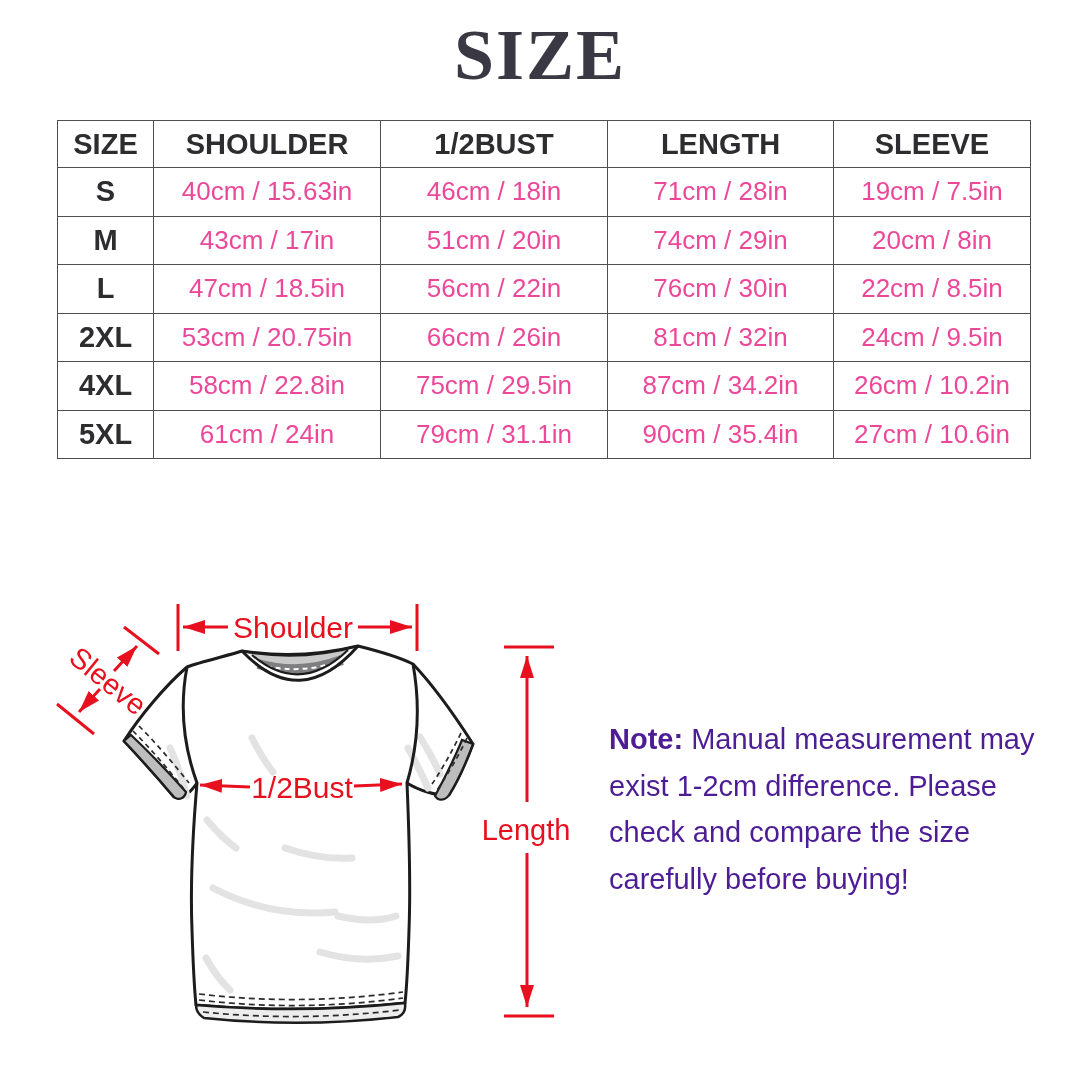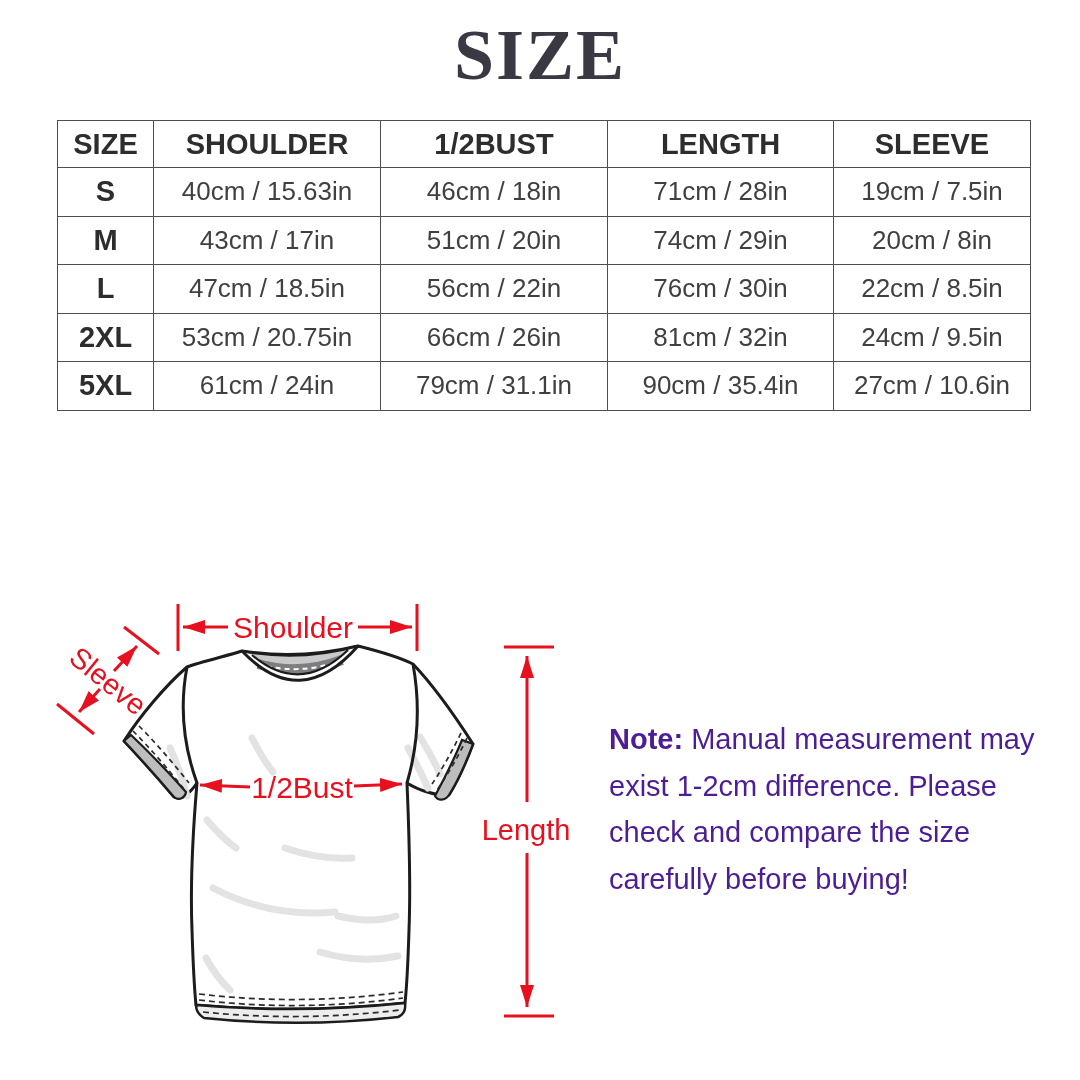--- a/index.html
+++ b/index.html
@@ -17,21 +17,21 @@
     border-collapse:collapse;table-layout:fixed;
   }
   table.size-table th, table.size-table td{
     border:1px solid #4f4f52;text-align:center;vertical-align:middle;
     padding:0;background:#ffffff;
   }
   table.size-table th{
     height:46px;font-size:29px;font-weight:bold;color:#2d2d30;
   }
   table.size-table td{
-    height:47.5px;font-size:26px;color:#404040;font-weight:normal;
+    height:47.5px;font-size:26px;color:#ec4899;font-weight:normal;
   }
   table.size-table td.size-col{
     font-size:29px;font-weight:bold;color:#2d2d30;
   }
   .col-size{width:96px;}
   .col-shoulder{width:227px;}
   .col-bust{width:227px;}
   .col-length{width:226px;}
   .col-sleeve{width:197px;}
   .diagram-svg{
@@ -91,20 +91,27 @@
       <td>56cm / 22in</td>
       <td>76cm / 30in</td>
       <td>22cm / 8.5in</td>
     </tr>
     <tr>
       <td class="size-col">2XL</td>
       <td>53cm / 20.75in</td>
       <td>66cm / 26in</td>
       <td>81cm / 32in</td>
       <td>24cm / 9.5in</td>
+    </tr>
+    <tr>
+      <td class="size-col">4XL</td>
+      <td>58cm / 22.8in</td>
+      <td>75cm / 29.5in</td>
+      <td>87cm / 34.2in</td>
+      <td>26cm / 10.2in</td>
     </tr>
     <tr>
       <td class="size-col">5XL</td>
       <td>61cm / 24in</td>
       <td>79cm / 31.1in</td>
       <td>90cm / 35.4in</td>
       <td>27cm / 10.6in</td>
     </tr>
   </tbody>
 </table>

